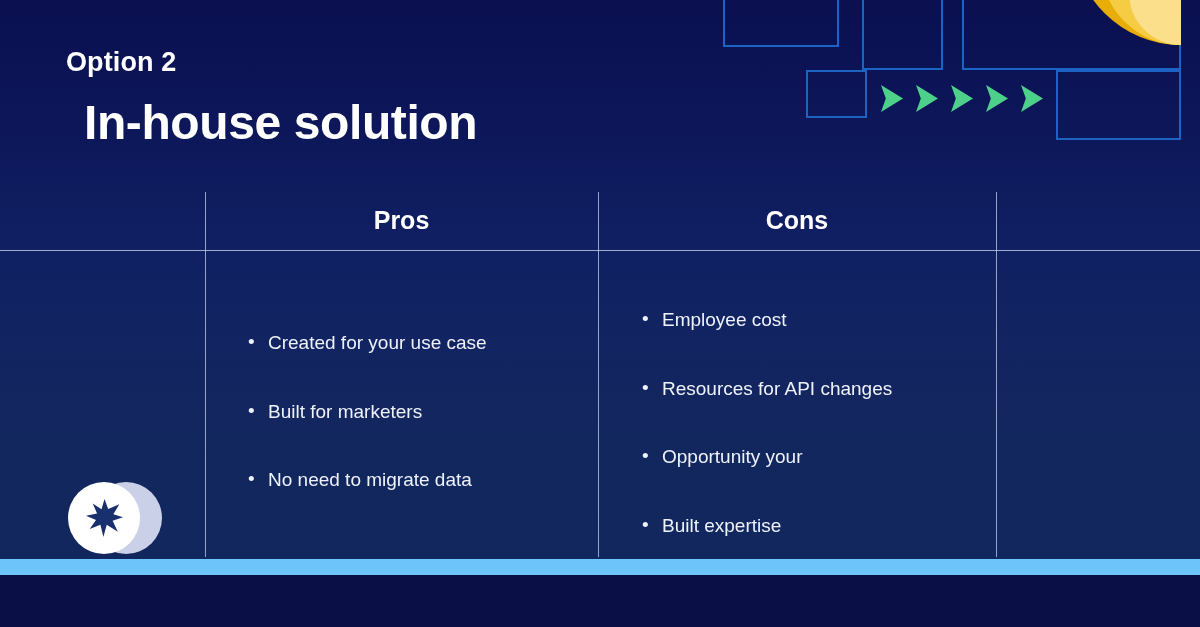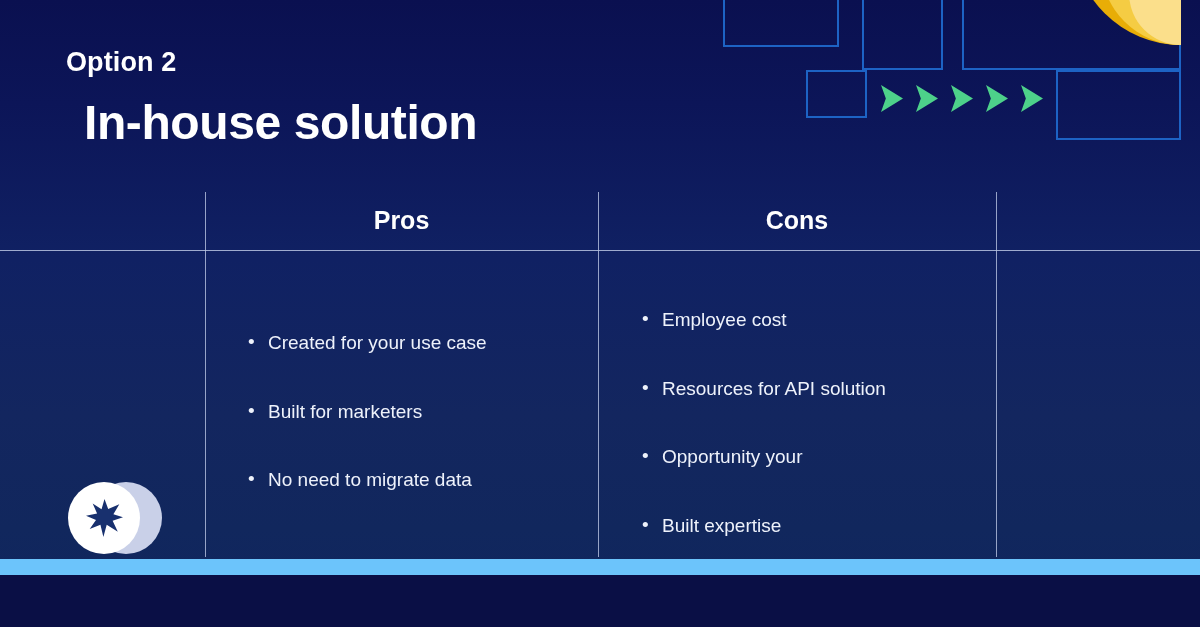--- a/index.html
+++ b/index.html
@@ -244,21 +244,21 @@
   <div class="col-head head-cons">Cons</div>
 
   <ul class="bullets col-pros">
     <li>Created for your use case</li>
     <li>Built for marketers</li>
     <li>No need to migrate data</li>
   </ul>
 
   <ul class="bullets col-cons">
     <li>Employee cost</li>
-    <li>Resources for API solution</li>
+    <li>Resources for API changes</li>
     <li>Opportunity your</li>
     <li>Built expertise</li>
   </ul>
 
   <div class="logo">
     <div class="logo-back"></div>
     <div class="logo-front">
       <div class="logo-star"></div>
     </div>
   </div>

